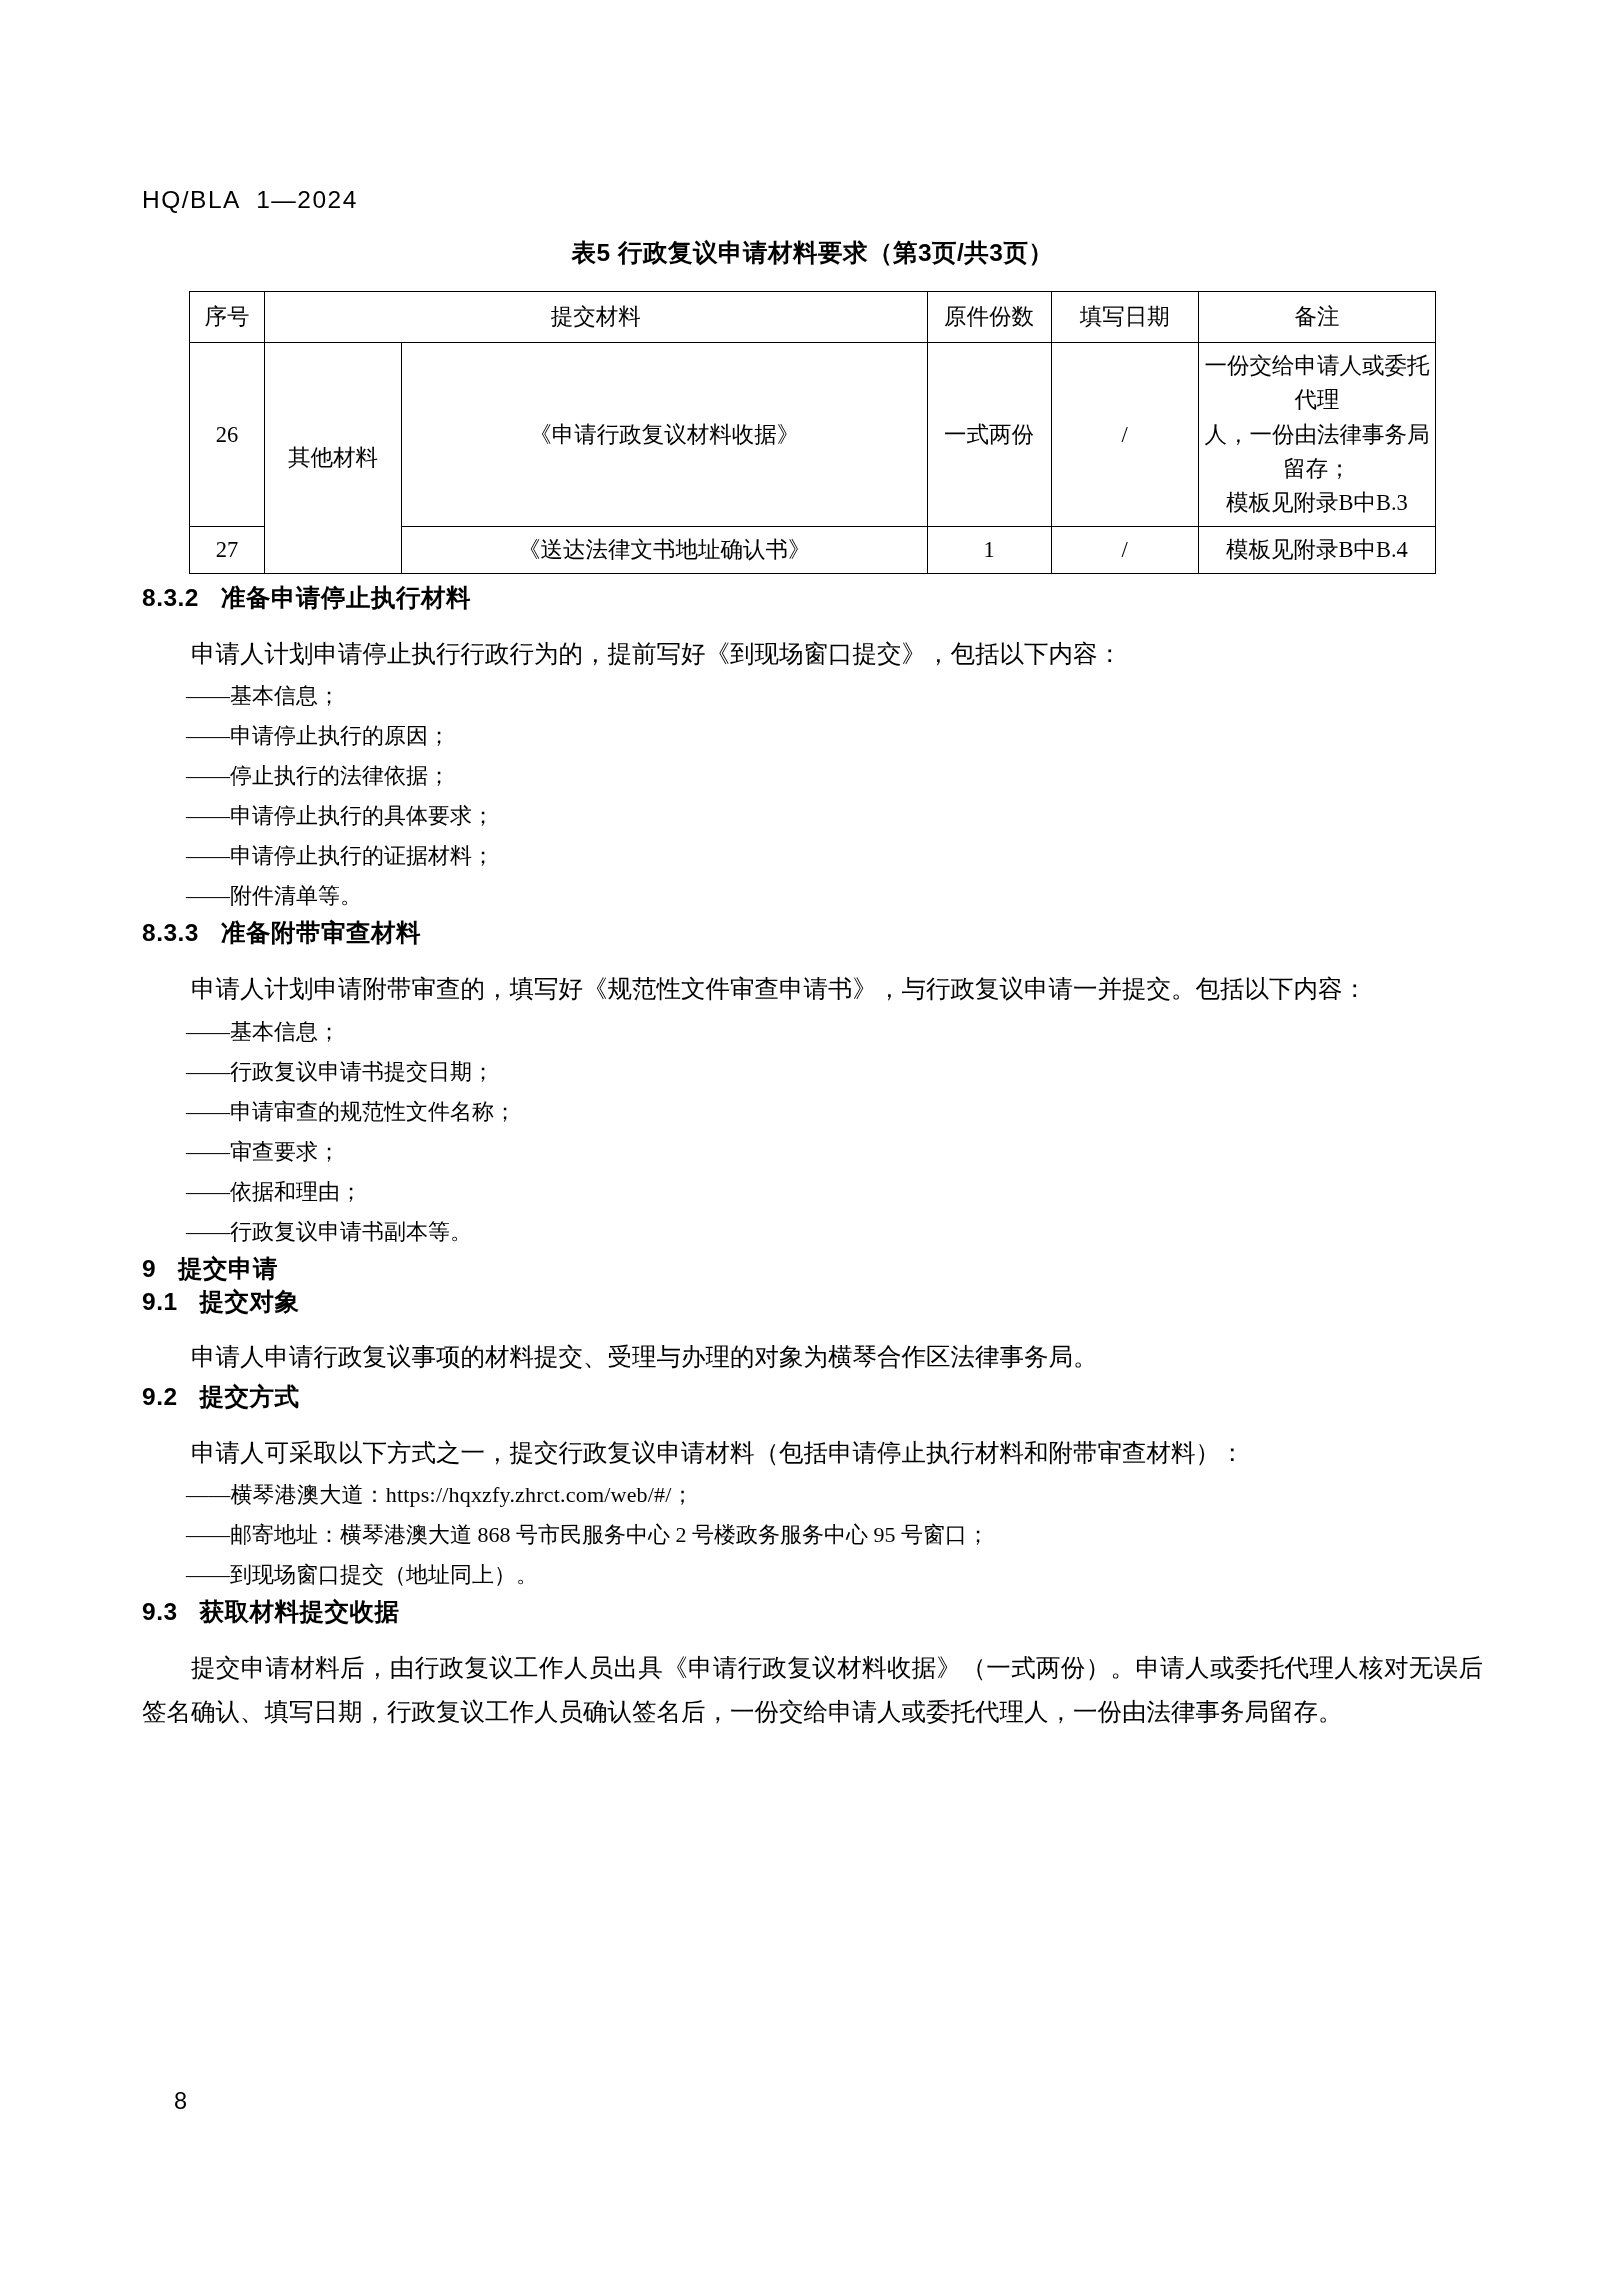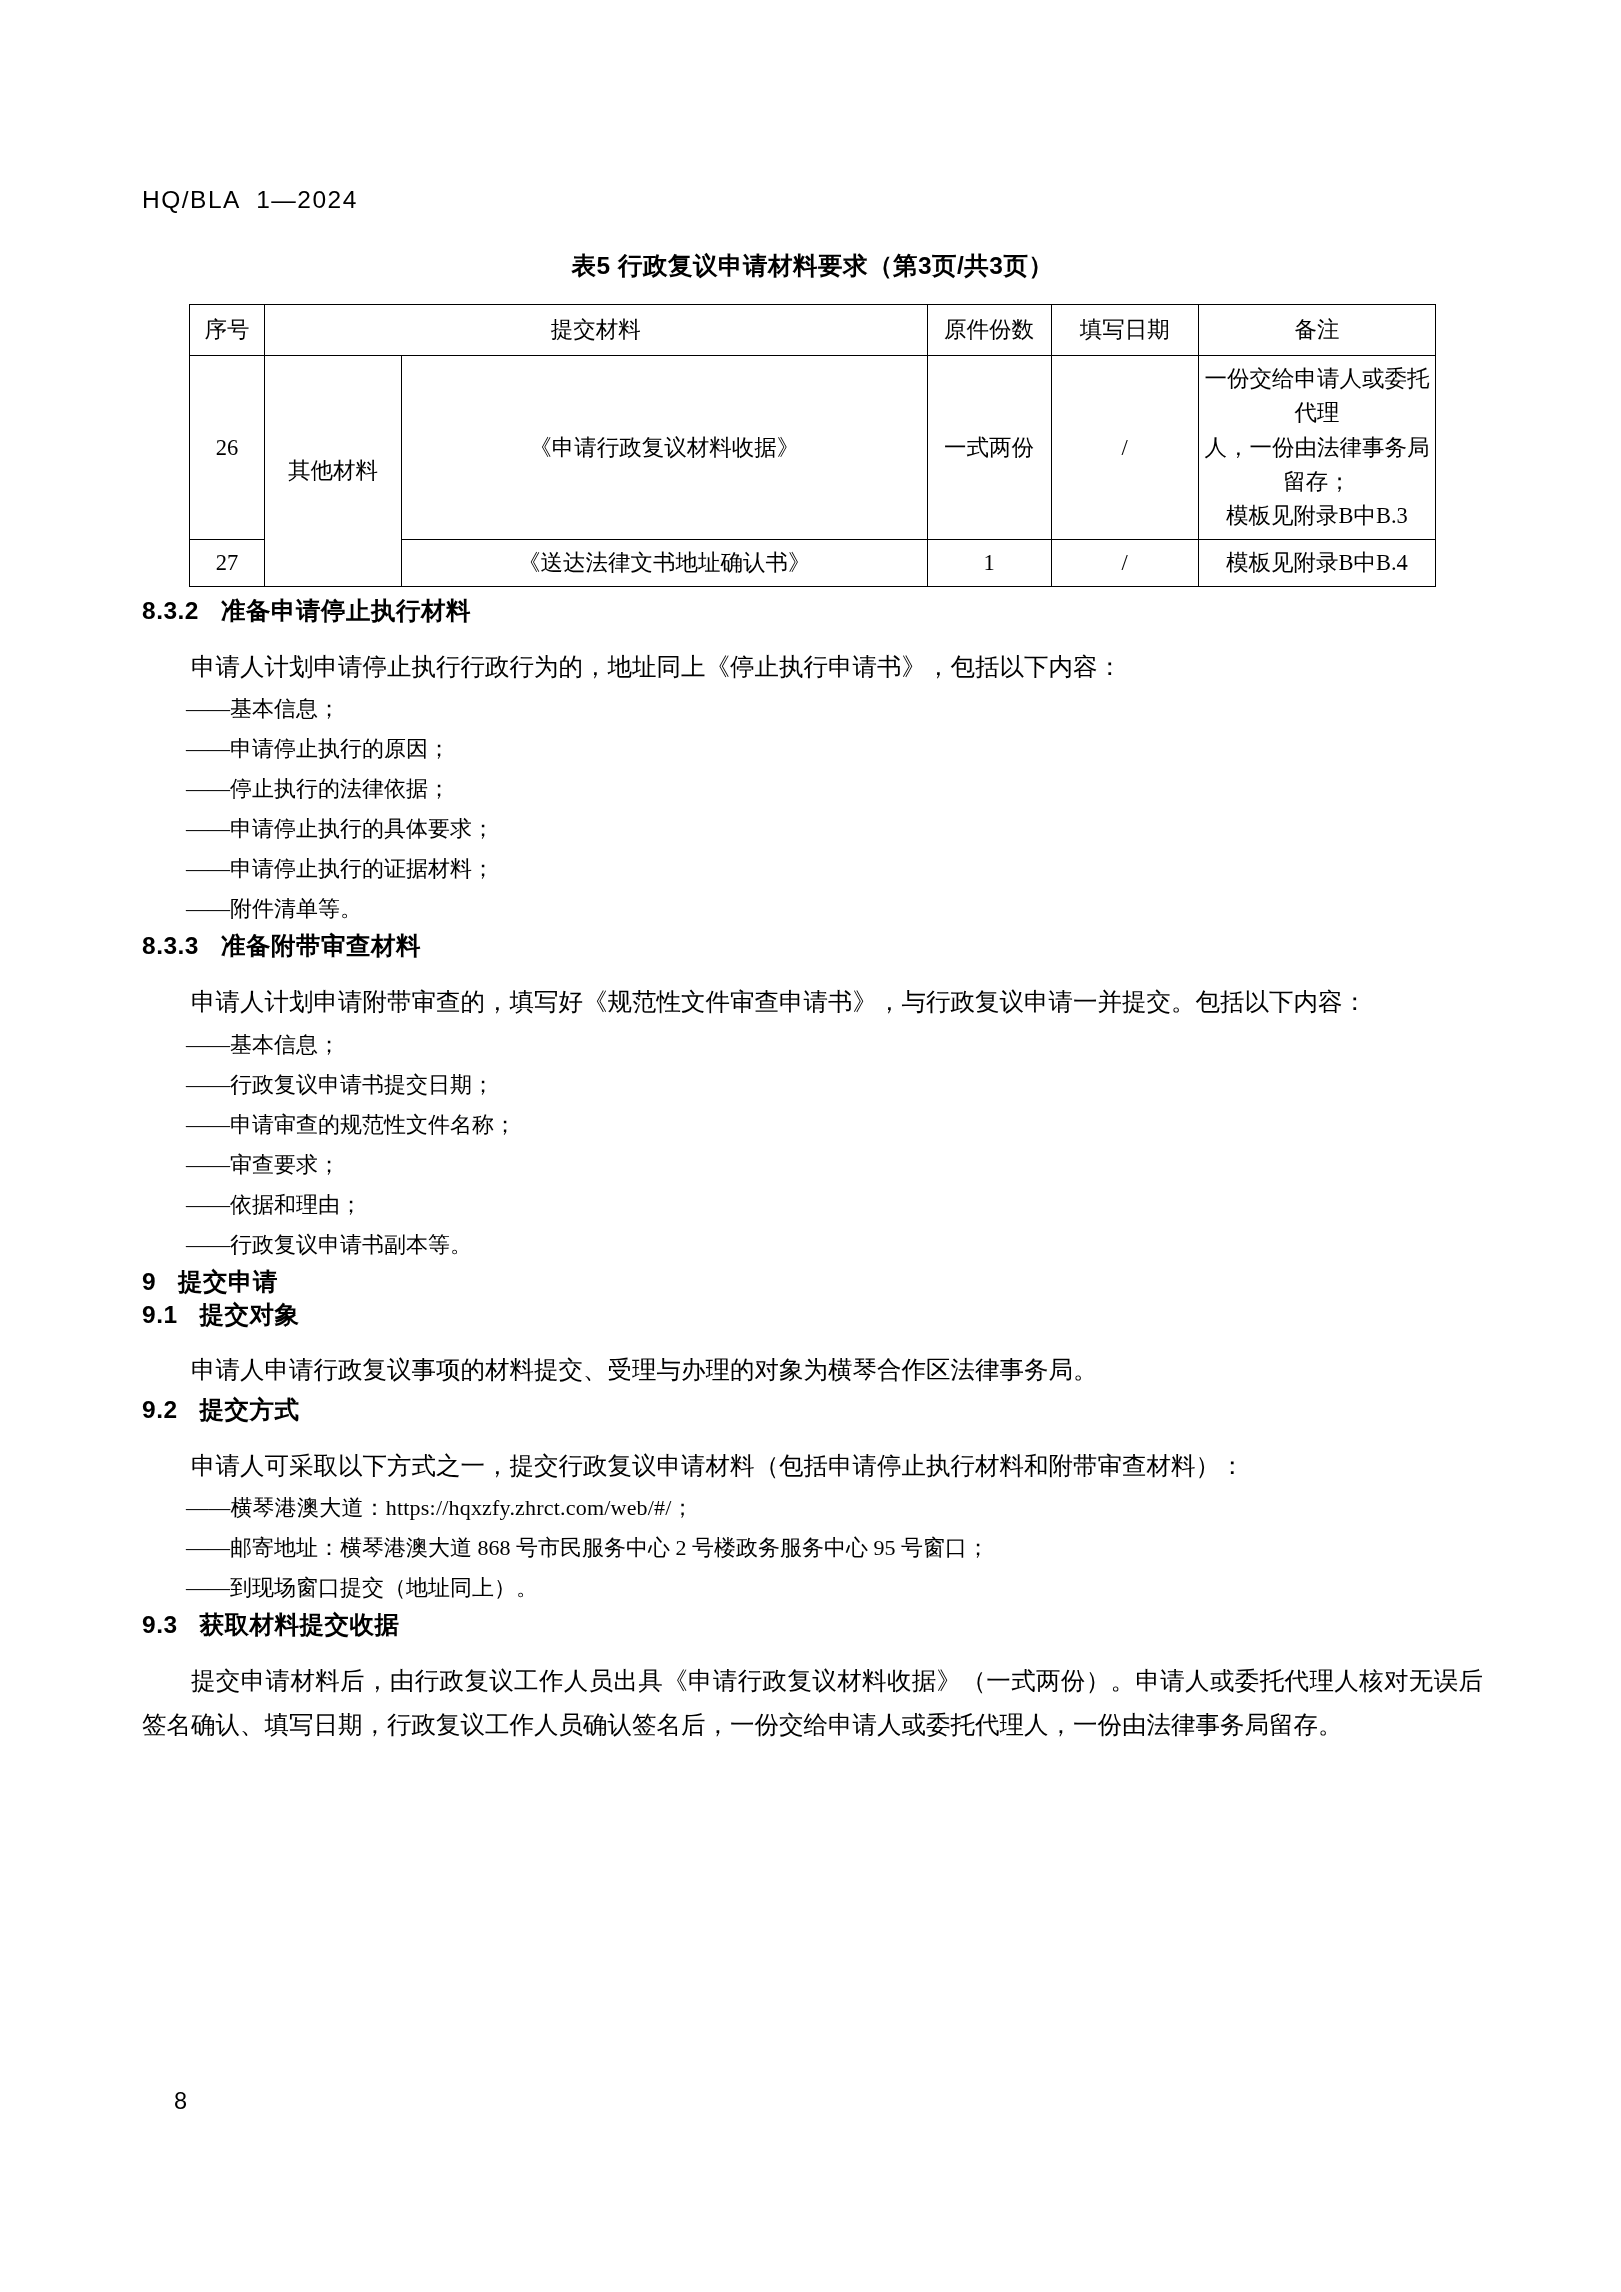--- a/index.html
+++ b/index.html
@@ -32,21 +32,21 @@
     font-family: "Liberation Sans", "DejaVu Sans", sans-serif;
     font-size: 24.5px;
     letter-spacing: 1.5px;
     white-space: pre;
   }
 
   
   .content {
     position: absolute;
     left: 142px;
-    top: 249px;
+    top: 236px;
     width: 1341px;
   }
 
   
   .table-caption {
     text-align: center;
     font-family: "Liberation Sans", "DejaVu Sans", sans-serif;
     font-weight: bold;
     font-size: 24.5px;
     margin: 0 0 21.6px 0;
@@ -187,21 +187,21 @@
           <td>27</td>
           <td>《送达法律文书地址确认书》</td>
           <td>1</td>
           <td>/</td>
           <td class="remark-center">模板见附录B中B.4</td>
         </tr>
       </tbody>
     </table>
 
     <h3 class="sec-h3 h-8-3-2">8.3.2   准备申请停止执行材料</h3>
-    <p class="body">申请人计划申请停止执行行政行为的，地址同上《停止执行申请书》，包括以下内容：</p>
+    <p class="body">申请人计划申请停止执行行政行为的，提前写好《到现场窗口提交》，包括以下内容：</p>
     <ul class="dash-list">
       <li>——基本信息；</li>
       <li>——申请停止执行的原因；</li>
       <li>——停止执行的法律依据；</li>
       <li>——申请停止执行的具体要求；</li>
       <li>——申请停止执行的证据材料；</li>
       <li>——附件清单等。</li>
     </ul>
 
     <h3 class="sec-h3 h-8-3-3">8.3.3   准备附带审查材料</h3>

